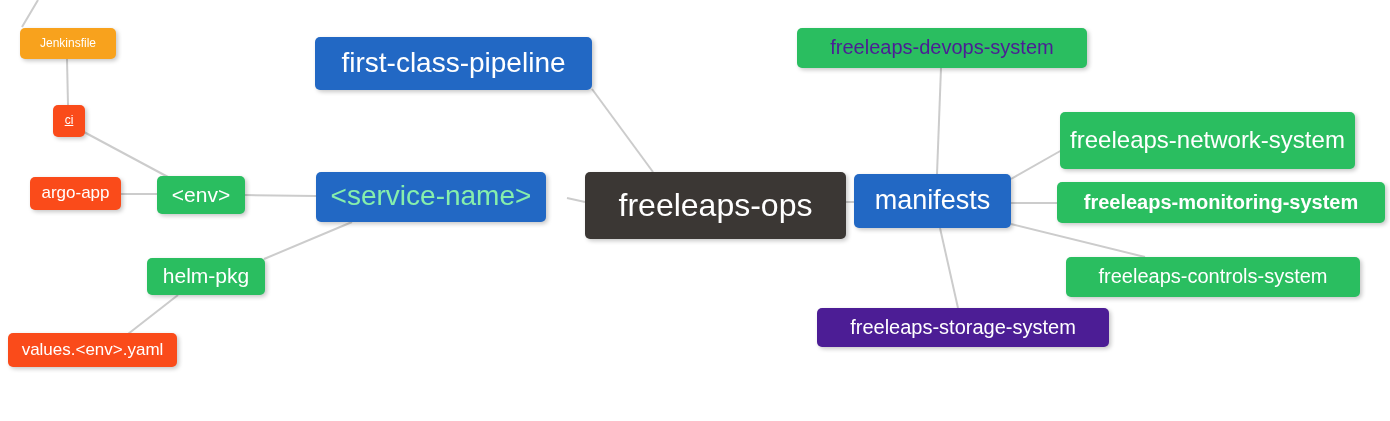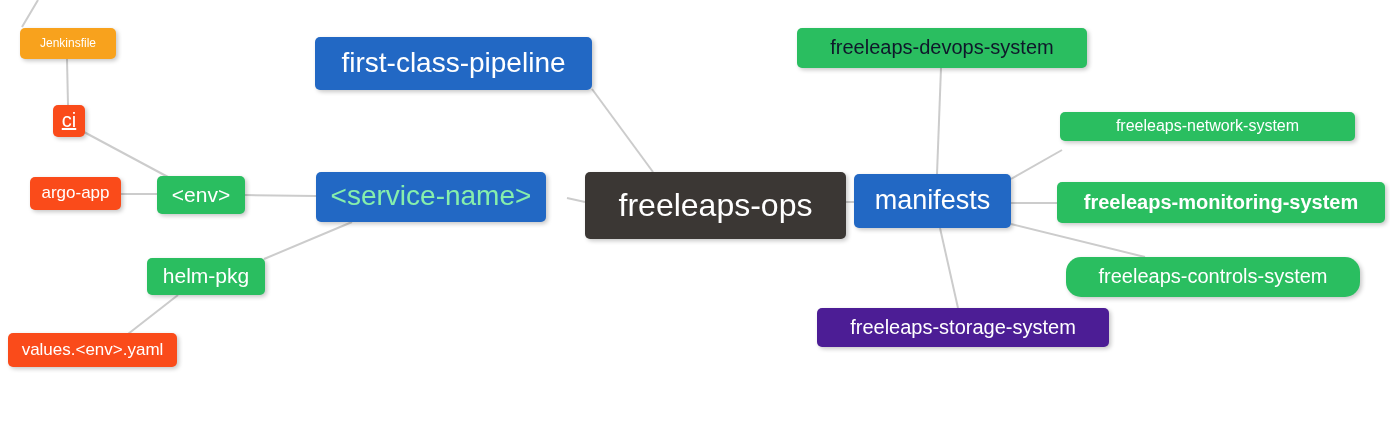--- a/index.html
+++ b/index.html
@@ -40,27 +40,27 @@
       <line x1="178" y1="295" x2="128" y2="334" stroke="#CCCCCC" stroke-width="2"></line>
       <line x1="846" y1="202" x2="854" y2="202" stroke="#CCCCCC" stroke-width="2"></line>
       <line x1="937" y1="174" x2="941" y2="68" stroke="#CCCCCC" stroke-width="2"></line>
       <line x1="1011" y1="179" x2="1062" y2="150" stroke="#CCCCCC" stroke-width="2"></line>
       <line x1="1011" y1="203" x2="1057" y2="203" stroke="#CCCCCC" stroke-width="2"></line>
       <line x1="1011" y1="224" x2="1145" y2="257" stroke="#CCCCCC" stroke-width="2"></line>
       <line x1="940" y1="228" x2="958" y2="308" stroke="#CCCCCC" stroke-width="2"></line>
     </svg>
 
   <div class="node" style="left: 20px; top: 28px; width: 96px; height: 31px; background: rgb(248, 162, 29); font-size: 12px; color: rgb(255, 255, 255);">Jenkinsfile</div>
-  <div class="node" style="left: 53px; top: 105px; width: 32px; height: 32px; background: rgb(250, 75, 26); font-size: 20px; color: rgb(255, 255, 255); text-decoration: underline;">ci</div>
+  <div class="node" style="left: 53px; top: 105px; width: 32px; height: 32px; background: rgb(250, 75, 26); font-size: 12px; color: rgb(255, 255, 255); text-decoration: underline;">ci</div>
   <div class="node" style="left: 30px; top: 177px; width: 91px; height: 33px; background: rgb(250, 75, 26); font-size: 17px; color: rgb(255, 255, 255);">argo-app</div>
   <div class="node" style="left: 157px; top: 176px; width: 88px; height: 38px; background: rgb(42, 190, 96); font-size: 21px; color: rgb(255, 255, 255);">&lt;env&gt;</div>
   <div class="node" style="left: 147px; top: 258px; width: 118px; height: 37px; background: rgb(42, 190, 96); font-size: 21px; color: rgb(255, 255, 255);">helm-pkg</div>
   <div class="node" style="left: 8px; top: 333px; width: 169px; height: 34px; background: rgb(250, 75, 26); font-size: 17px; color: rgb(255, 255, 255);">values.&lt;env&gt;.yaml</div>
   <div class="node" style="left: 315px; top: 37px; width: 277px; height: 53px; background: rgb(34, 104, 196); font-size: 28px; color: rgb(255, 255, 255);">first-class-pipeline</div>
   <div class="node" style="left: 316px; top: 172px; width: 230px; height: 50px; background: rgb(34, 104, 196); font-size: 28px; color: #86efac;">&lt;service-name&gt;</div>
   <div class="node" style="left: 585px; top: 172px; width: 261px; height: 67px; background: rgb(59, 55, 52); font-size: 32px; color: rgb(255, 255, 255);">freeleaps-ops</div>
   <div class="node" style="left: 854px; top: 174px; width: 157px; height: 54px; background: rgb(34, 104, 196); font-size: 27px; color: rgb(255, 255, 255);">manifests</div>
-  <div class="node" style="left: 797px; top: 28px; width: 290px; height: 40px; background: rgb(42, 190, 96); font-size: 20px; color: #0f172a;">freeleaps-devops-system</div>
-  <div class="node" style="left: 1060px; top: 112px; width: 295px; height: 29px; background: rgb(42, 190, 96); font-size: 16px; color: rgb(255, 255, 255);">freeleaps-network-system</div>
+  <div class="node" style="left: 797px; top: 28px; width: 290px; height: 40px; background: rgb(42, 190, 96); font-size: 20px; color: #4c1d95;">freeleaps-devops-system</div>
+  <div class="node" style="left: 1060px; top: 112px; width: 295px; height: 57px; background: rgb(42, 190, 96); font-size: 24px; color: rgb(255, 255, 255);">freeleaps-network-system</div>
   <div class="node" style="left: 1057px; top: 182px; width: 328px; height: 41px; background: rgb(42, 190, 96); font-size: 20px; color: rgb(255, 255, 255); font-weight: bold;">freeleaps-monitoring-system</div>
-  <div class="node" style="left: 1066px; top: 257px; width: 294px; height: 40px; background: rgb(42, 190, 96); font-size: 20px; color: rgb(255, 255, 255); border-radius: 15px;">freeleaps-controls-system</div>
+  <div class="node" style="left: 1066px; top: 257px; width: 294px; height: 40px; background: rgb(42, 190, 96); font-size: 20px; color: rgb(255, 255, 255);">freeleaps-controls-system</div>
   <div class="node" style="left: 817px; top: 308px; width: 292px; height: 39px; background: #4c1d95; font-size: 20px; color: rgb(255, 255, 255);">freeleaps-storage-system</div>
 </div>
 
 </body></html>

